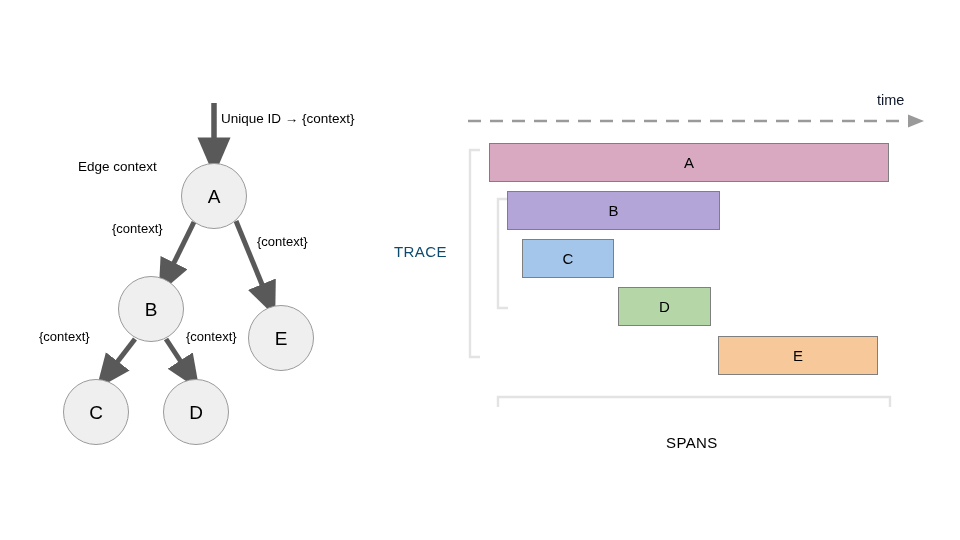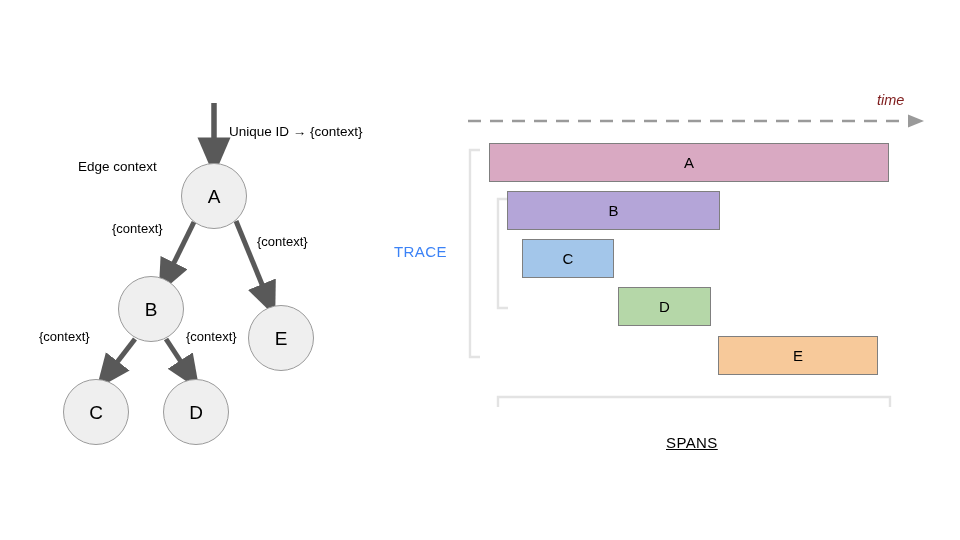--- a/index.html
+++ b/index.html
@@ -68,39 +68,37 @@
     border: 1px solid #7f7f7f;
     display: flex;
     align-items: center;
     justify-content: center;
     font-size: 15px;
     color: #000;
     line-height: 1;
   }
   .time-label {
     position: absolute;
-    font-style: italic;
     font-size: 14.5px;
-    color: #7f1d1d;
+    color: #0f172a;
     white-space: nowrap;
   }
   .side-label {
     position: absolute;
     font-size: 15px;
-    color: #3b82f6;
+    color: #0c4a6e;
     letter-spacing: 0.4px;
     white-space: nowrap;
   }
   .bottom-label {
     position: absolute;
     font-size: 15px;
     color: #000;
     letter-spacing: 0.4px;
     white-space: nowrap;
-    text-decoration: underline;
   }
 </style>
 </head>
 <body>
 
 <div id="canvas">
 
   <svg class="layer-svg" viewBox="0 0 960 540">
     <defs>
       <marker id="arrowThick" markerWidth="7" markerHeight="7" refX="3.2" refY="3" orient="auto">
@@ -124,21 +122,21 @@
     <line x1="468" y1="121" x2="908" y2="121" stroke="#9a9a9a" stroke-width="2.6" stroke-dasharray="13 9"></line>
     <path d="M908,114.5 L924,121 L908,127.5 Z" fill="#9a9a9a"></path>
 
     <path d="M480,150 L470,150 L470,357 L480,357" fill="none" stroke="#e3e3e3" stroke-width="2.4"></path>
 
     <path d="M508,199 L498,199 L498,308 L508,308" fill="none" stroke="#e3e3e3" stroke-width="2.4"></path>
 
     <path d="M498,407 L498,397 L890,397 L890,407" fill="none" stroke="#e3e3e3" stroke-width="2.4"></path>
   </svg>
 
-  <div class="tree-label" style="left:229px; top:112px;margin-top:13px;">Unique ID → {context}</div>
+  <div class="tree-label" style="left:221px; top:112px;">Unique ID → {context}</div>
 
   <div class="tree-label" style="left:78px; top:160px;">Edge context</div>
 
   <div class="tree-label small" style="left:112px; top:222px;">{context}</div>
 
   <div class="tree-label small" style="left:257px; top:235px;">{context}</div>
 
   <div class="tree-label small" style="left:39px; top:330px;">{context}</div>
 
   <div class="tree-label small" style="left:186px; top:330px;">{context}</div>

